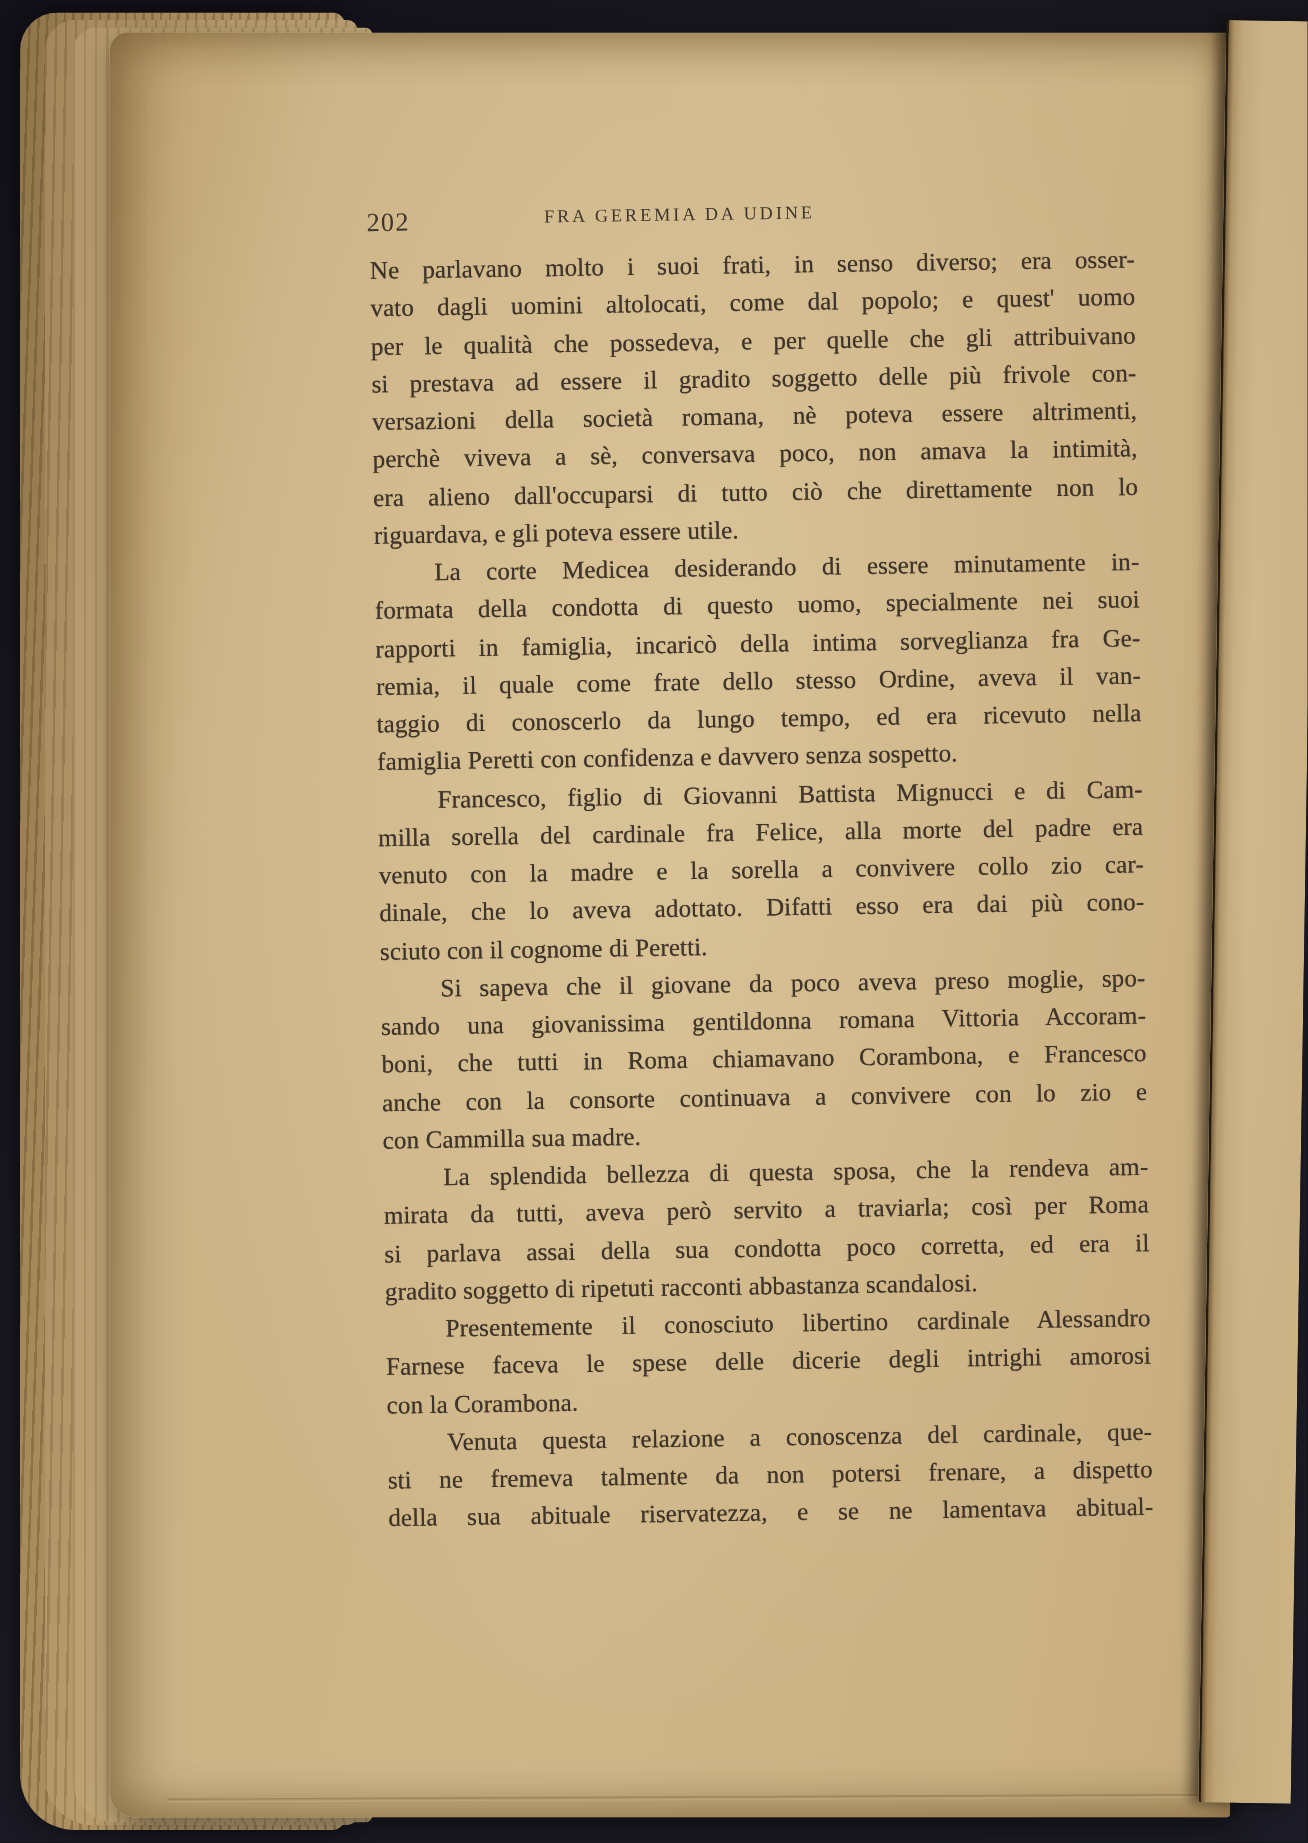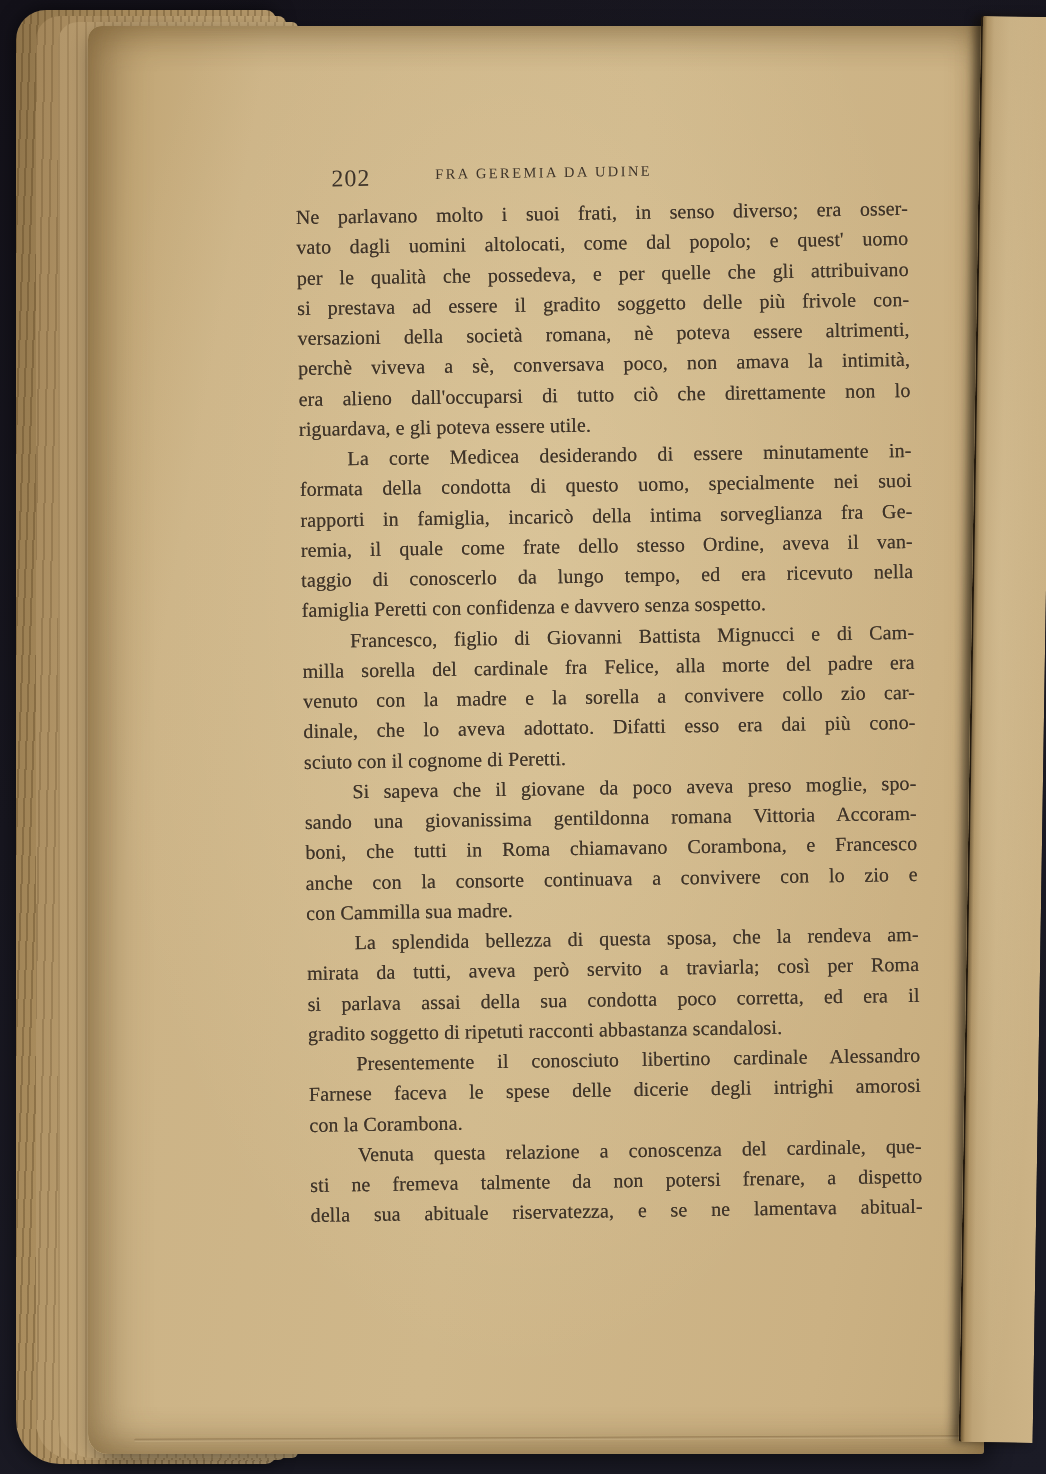--- a/index.html
+++ b/index.html
@@ -71,21 +71,21 @@
   }
   
   .content{
     position:absolute;left:295px;top:158px;width:612px;
     transform:rotate(-0.85deg);transform-origin:top left;
     color:#3e342a;
   }
   .header{position:relative;height:44px;}
   .pagenum{
     position:absolute;left:-2px;top:8px;
-    font-size:24px;letter-spacing:1px;margin-left:38px;
+    font-size:21px;letter-spacing:1px;
   }
   .runtitle{
     position:absolute;left:140px;top:10px;
     font-size:14.5px;letter-spacing:2.4px;white-space:nowrap;
   }
   .bodytext{
     font-size:20px;line-height:30.25px;
     text-shadow:0 0 0.6px rgba(62,46,30,0.75);
     letter-spacing:0.1px;
   }

